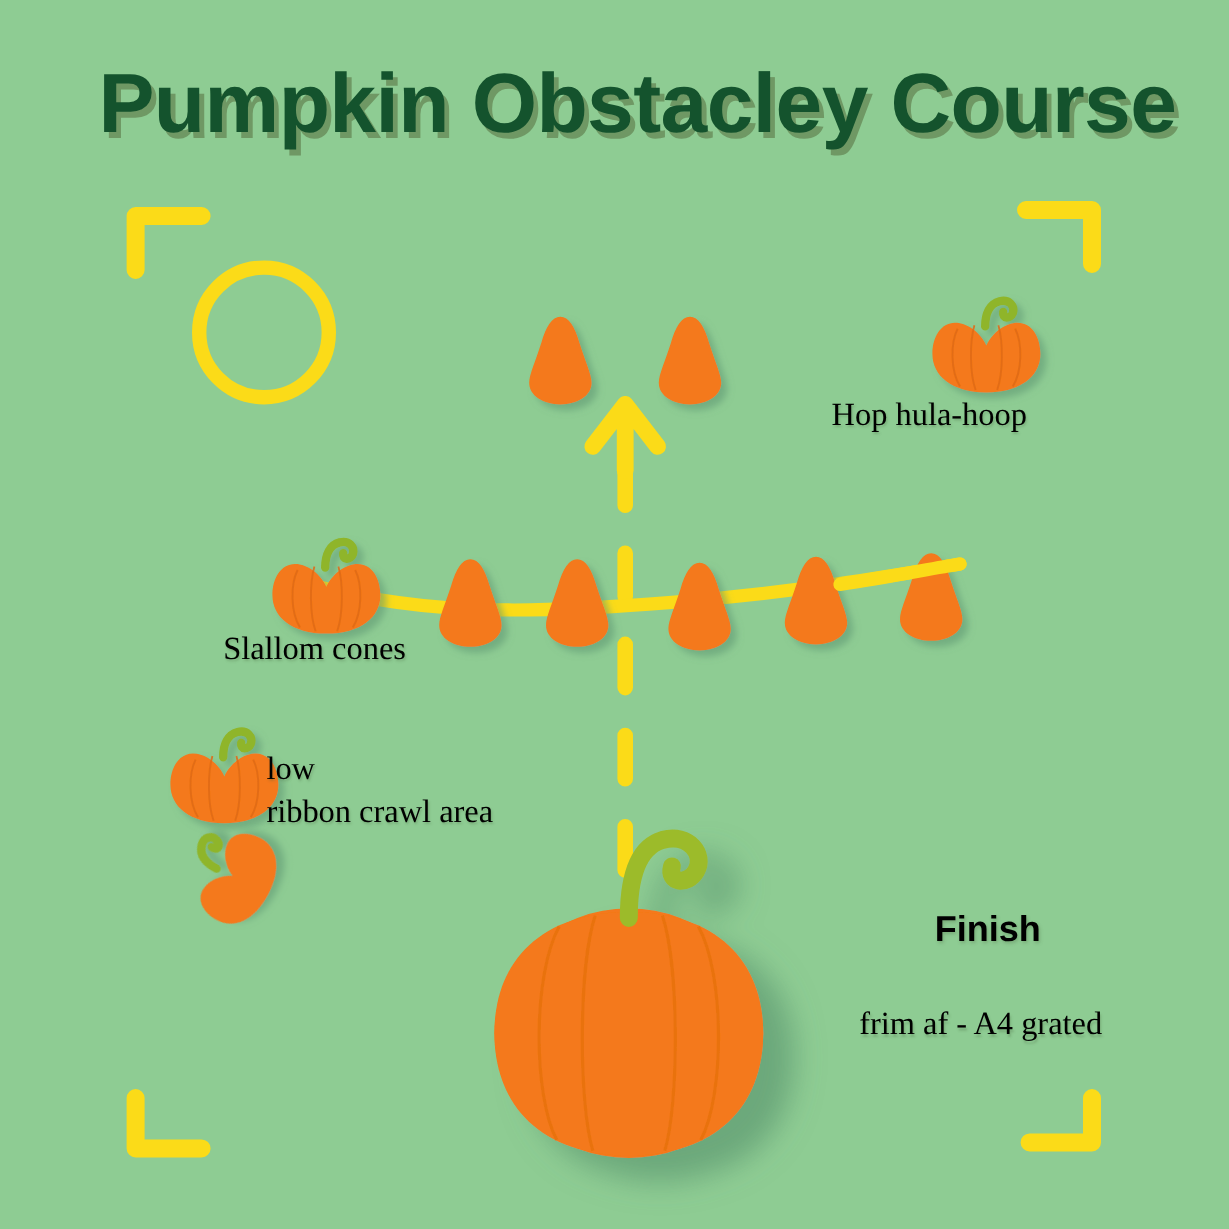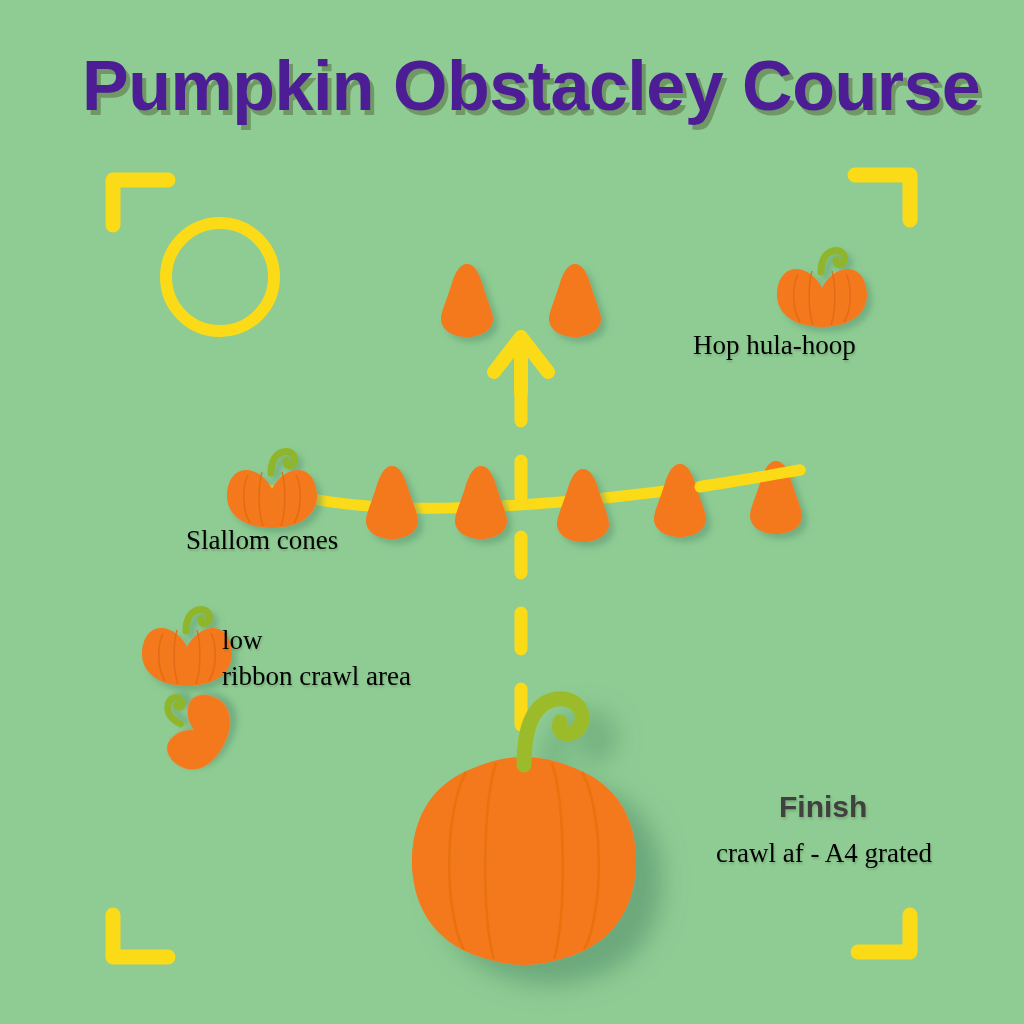--- a/index.html
+++ b/index.html
@@ -26,40 +26,40 @@
     white-space: pre;
     pointer-events: none;
   }
   #title {
     left: 82px;
     top: 46px;
     font-family: "Liberation Sans", sans-serif;
     font-weight: bold;
     font-size: 70px;
     letter-spacing: -0.5px;
-    color: #4c1d95;
+    color: #14532d;
     text-shadow: 4px 5px 0 rgba(86,110,62,0.55);
   }
   .lbl {
     font-family: "Liberation Serif", serif;
     color: #000000;
     font-size: 27px;
     text-shadow: 1px 2px 2px rgba(70,100,60,0.30);
   }
   #lbl-hoop   { left: 693px; top: 330px; }
   #lbl-slalom { left: 186px; top: 525px; }
   #lbl-crawl  { left: 222px; top: 622px; line-height: 36px; }
   #lbl-finish-sub { left: 716px; top: 838px; }
   #lbl-finish {
     left: 779px;
-    top: 790px;
+    top: 758px;
     font-family: "Liberation Sans", sans-serif;
     font-weight: bold;
     font-size: 30px;
-    color: #404040;
+    color: #000000;
     text-shadow: 1px 2px 3px rgba(70,100,60,0.32);
   }
 </style>
 </head>
 <body>
 
 <div id="stage">
 
   <svg id="art" viewBox="0 0 1024 1024">
     <defs>
@@ -179,15 +179,15 @@
   <div class="txt" id="title">Pumpkin Obstacley Course</div>
 
   <div class="txt lbl" id="lbl-hoop">Hop hula-hoop</div>
 
   <div class="txt lbl" id="lbl-slalom">Slallom cones</div>
 
   <div class="txt lbl" id="lbl-crawl"><span>low</span><br><span>ribbon crawl area</span></div>
 
   <div class="txt" id="lbl-finish">Finish</div>
 
-  <div class="txt lbl" id="lbl-finish-sub">crawl af - A4 grated</div>
+  <div class="txt lbl" id="lbl-finish-sub">frim af - A4 grated</div>
 
 </div>
 
 </body></html>

